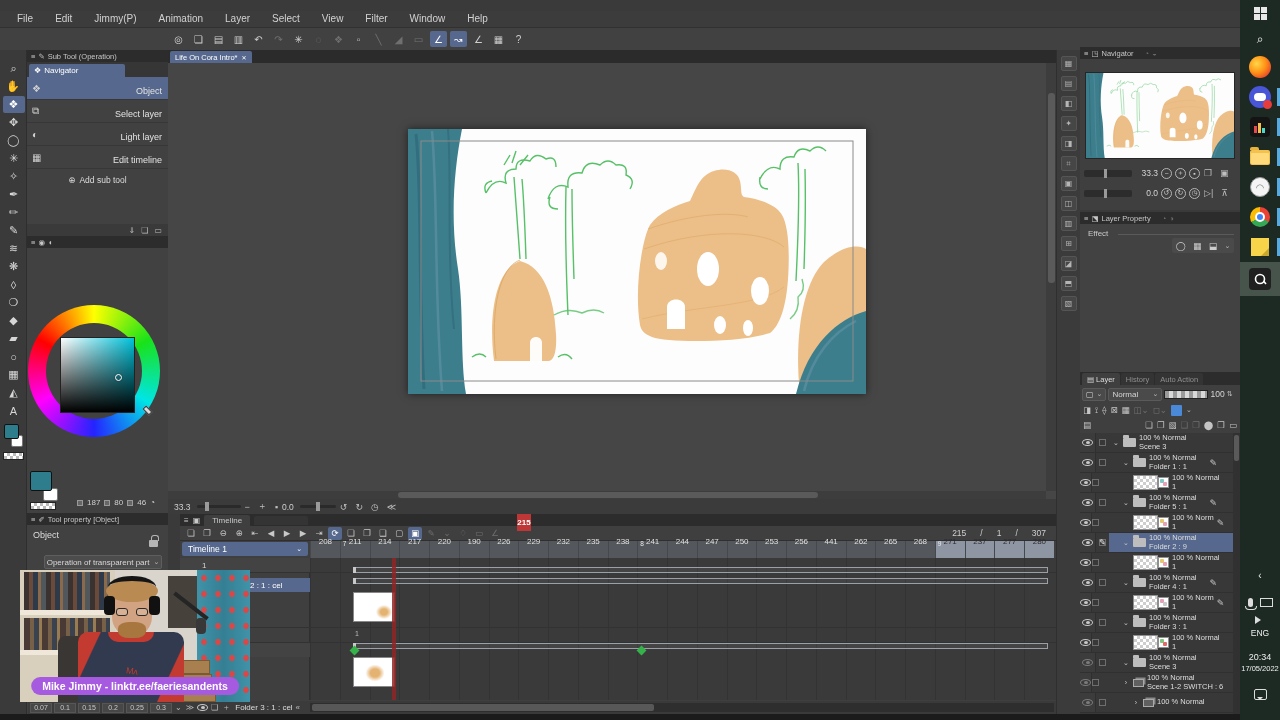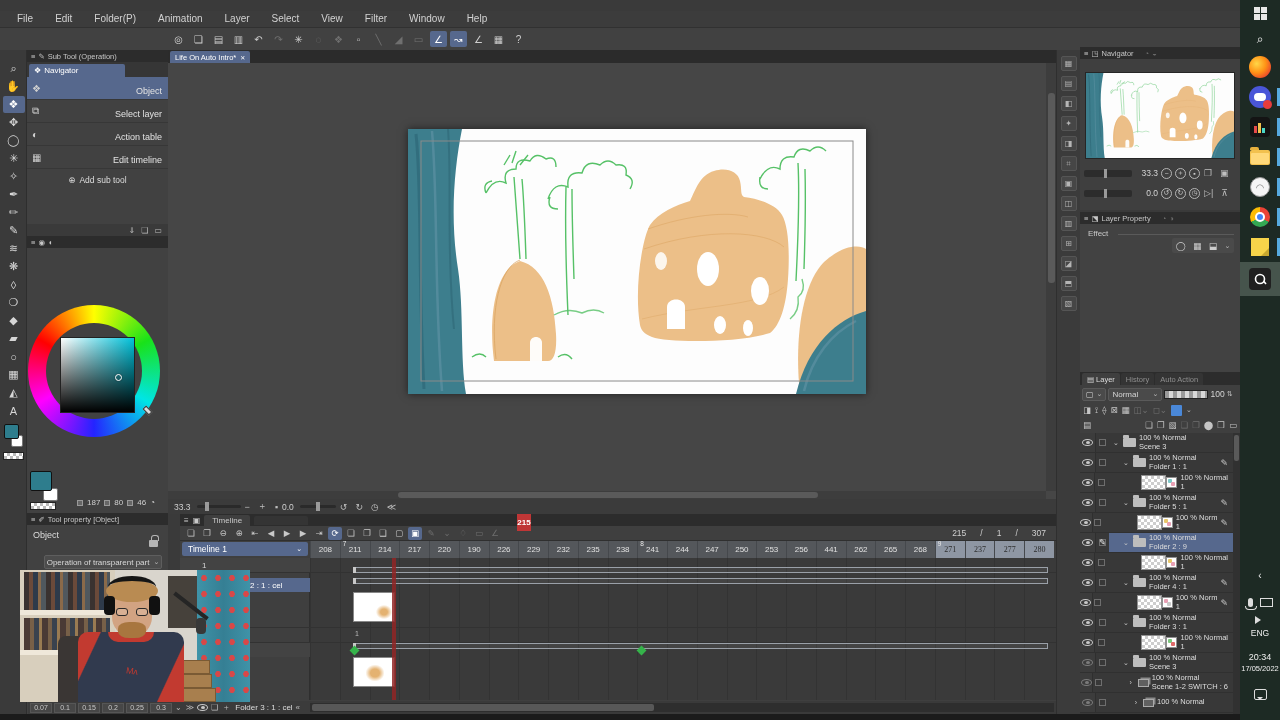--- a/index.html
+++ b/index.html
@@ -85,23 +85,23 @@
   .tlti.dim{opacity:.32;}
   .tlpos{margin-left:auto;padding-right:10px;color:#cfcfcf;font-size:8.5px;display:flex;gap:14px;}
   .tlnamerow{height:17px;display:flex;}
   .tlnamebox{width:130px;height:17px;background:#3f3f3f;position:relative;}
   .tlnamebox .inner{position:absolute;left:2px;top:1px;width:126px;height:14px;background:#56688d;border-radius:2px;color:#fff;font-size:8.5px;
     display:flex;align-items:center;padding:0 6px;}
   .tlnamebox .inner .cv{margin-left:auto;font-size:7px;}
   .ruler{width:744px;height:17px;display:flex;position:relative;background:#54575b;}
   .rc{width:29.76px;height:17px;border-left:1px solid #45484c;position:relative;color:#e0e0e0;}
   .rc .sec{position:absolute;left:2px;top:-1px;font-size:6.5px;color:#e8e8e8;}
-  .rc .num{position:absolute;left:0;right:0;bottom:4px;text-align:center;font-size:8px;}
+  .rc .num{position:absolute;left:0;right:0;bottom:12px;text-align:center;font-size:8px;}
   .rc.lt{background:#8e96a3;color:#2d2d2d;}
-  .rc.lt .num{color:#2d2d2d;font-family:Liberation Serif, serif;}
+  .rc.lt .num{color:#2d2d2d;}
   .curframe{position:absolute;left:207px;top:0;width:14px;height:17px;background:#bf3636;color:#fff;font-size:8px;font-weight:bold;
     display:flex;align-items:center;justify-content:center;z-index:3;}
   #tracks{position:absolute;left:0;top:44px;width:876px;height:142px;background:#3a3a3a;overflow:hidden;}
   .tlabelcol{position:absolute;left:0;top:0;width:130px;height:142px;background:#3f3f3f;border-right:1px solid #2f2f2f;}
   .trklabel{position:absolute;left:0;width:130px;height:14px;font-size:8px;color:#d5d5d5;display:flex;align-items:center;}
   .trklabel.sel{background:#56688d;color:#fff;}
   .gridarea{position:absolute;left:130px;top:0;width:744px;height:142px;
     background-image:repeating-linear-gradient(to right,#333 0 1px,transparent 1px 29.76px);}
   .hline{position:absolute;left:0;width:876px;height:1px;background:#323232;}
   .clipbar{position:absolute;height:6px;border:1px solid #9aa0a8;background:rgba(255,255,255,.05);}
@@ -155,21 +155,21 @@
   .llsb{position:absolute;left:153px;top:61px;width:7px;height:281px;background:#313131;}
   .llsb .th{position:absolute;left:1px;top:2px;width:5px;height:26px;background:#5a5a5a;border-radius:2px;}
   .lrow{height:20px;display:flex;align-items:stretch;border-bottom:1px solid #303030;}
   .eyec{width:16px;display:flex;align-items:center;justify-content:center;border-right:1px solid #2f2f2f;background:#3c3c3c;}
   .eye{width:11px;height:7px;border:1px solid #c9c9c9;border-radius:50%;position:relative;}
   .eye::after{content:'';position:absolute;left:3px;top:1px;width:4px;height:3px;background:#c9c9c9;border-radius:50%;}
   .eye.dim{opacity:.45;}
   .cbx{width:13px;display:flex;align-items:center;justify-content:center;position:relative;}
   .cbx .box{width:7px;height:7px;border:1px solid #6e6e6e;}
   .cbx .pen{position:absolute;font-size:8px;color:#e8e8e8;}
-  .lcon{flex:1;display:flex;align-items:center;gap:3px;padding-right:5px;}
+  .lcon{flex:1;display:flex;align-items:center;gap:3px;padding-right:16px;}
   .lcon.sel{background:#56688d;}
   .exp{font-size:7px;color:#c9c9c9;width:8px;text-align:center;}
   .fold{width:13px;height:9px;background:#bdbdbd;border-radius:1px;position:relative;flex:none;}
   .fold::before{content:'';position:absolute;top:-3px;left:0;width:6px;height:3px;background:#bdbdbd;border-radius:1px 1px 0 0;}
   .refic{width:11px;height:8px;border:1px solid #aaa;background:#606060;box-shadow:2px -2px 0 -0.5px #8a8a8a;flex:none;}
   .chk{width:25px;height:15px;border:1px solid #909090;background:repeating-conic-gradient(#cdcdcd 0 25%,#fff 0 50%) 0 0/6px 6px;flex:none;}
   .badge{width:11px;height:11px;background:#fff;border:1px solid #909090;position:relative;flex:none;}
   .badge i{position:absolute;width:4px;height:4px;border-radius:1px;}
   .badge .d1{left:1px;top:1px;}
   .badge .d2{right:1px;bottom:1px;}
@@ -245,21 +245,21 @@
 </head>
 <body>
 
 <div id="app">
 
 
   <div id="menubar" class="abs">
 
   <span class="mi">File</span>
       <span class="mi">Edit</span>
-      <span class="mi">Folder(P)</span>
+      <span class="mi">Jimmy(P)</span>
       <span class="mi">Animation</span>
       <span class="mi">Layer</span>
       <span class="mi">Select</span>
       <span class="mi">View</span>
       <span class="mi">Filter</span>
       <span class="mi">Window</span>
       <span class="mi">Help</span>
     </div>
 
   <div id="maintoolbar" class="abs">
@@ -333,21 +333,21 @@
           <span class="lbl">Object</span>
         </div>
 
         <div class="strow">
           <span class="gl">⧉</span>
           <span class="lbl">Select layer</span>
         </div>
 
         <div class="strow">
           <span class="gl">◐</span>
-          <span class="lbl">Action table</span>
+          <span class="lbl">Light layer</span>
         </div>
 
         <div class="strow">
           <span class="gl">▦</span>
           <span class="lbl">Edit timeline</span>
         </div>
       </div>
     <div class="staddrow">
         <span>⊕</span>
         <span>Add sub tool</span>
@@ -394,21 +394,21 @@
     <div class="tplock"></div>
     <div class="tpdrop">
       <span>Operation of transparent part</span>
         <span class="cv7">⌄</span>
     </div>
   </div>
 
   <div id="canvasarea" class="abs">
     <div class="doctabbar">
       <div class="doctab">
-        <span>Life On Auto Intro*</span>
+        <span>Life On Cora Intro*</span>
           <span style="font-size:6px;">✕</span>
       </div>
     </div>
     <div id="viewport">
       <div id="canvaswhite">
         <svg width="458" height="265" viewBox="0 0 458 265">
           <g id="artg">
             <rect width="458" height="265" fill="#fdfdfd"></rect>
             <path d="M392,265 C386,210 394,155 416,133 C436,115 452,116 458,120 L458,265 Z" fill="#ecbf88"></path>
             <path d="M86,232 C80,185 88,140 112,132 C136,138 146,168 148,205 C149,222 146,232 140,232 Z" fill="#ecbf88"></path>
@@ -1156,20 +1156,21 @@
   <div class="wc-beard"></div>
   <div class="wc-glasses">
       <i class="g1"></i>
       <i class="g2"></i>
     </div>
   <div class="wc-band"></div>
   <div class="wc-cup" style="left:84px;"></div>
   <div class="wc-cup" style="left:129px;"></div>
   <div class="wc-mic"></div>
   <div class="wc-michead"></div>
+  <div class="wc-banner">Mike Jimmy - linktr.ee/faeriesandents</div>
 </div>
 
 <div id="taskbar">
   <div class="tbcell" style="height:26px;">
       <span class="startic">
         <i></i>
         <i></i>
         <i></i>
         <i></i>
       </span>

